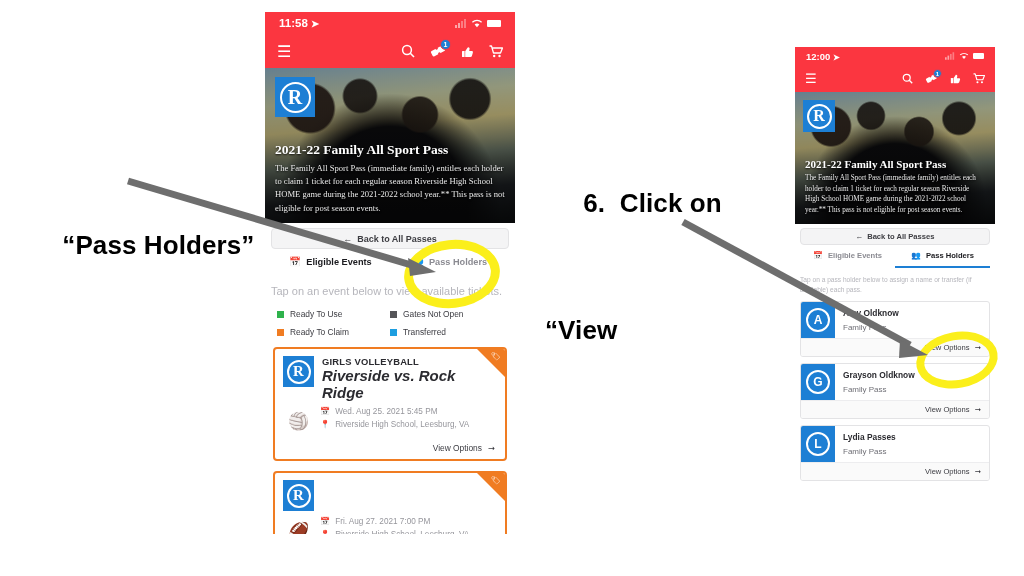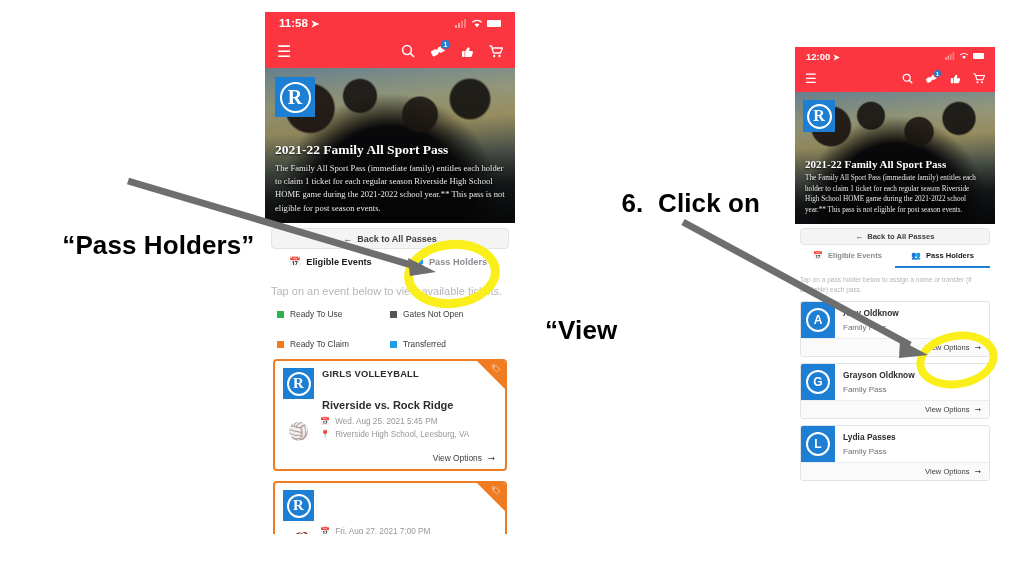--- a/index.html
+++ b/index.html
@@ -16,21 +16,21 @@
     position: absolute;
     color: #000;
     font-size: 26px;
     font-weight: 700;
     line-height: 1.62;
     letter-spacing: .1px;
     white-space: pre;
   }
   #cap5 { left: 33px; top: 98px; text-align: left; }
   #cap6 { left: 545px; top: 98px; text-align: center; width: 215px; }
-  #cap6 .l1 { text-align: right; display:block; }
+  #cap6 .l1 { text-align: center; display:block; }
   #cap6 .l2, #cap6 .l3 { text-align: left; display:block; }
 
   
   .phone {
     position: absolute;
     background: #fff;
     overflow: hidden;
   }
   #phoneA { left: 265px; top: 12px; width: 250px; height: 522px; }
   #phoneB { left: 795px; top: 47px; width: 200px; height: 443px; }
@@ -124,35 +124,35 @@
   #phoneB .tab { font-size: 7.6px; padding-bottom: 6px; }
   .tab.active { color:#1b1b1f; }
   #phoneB .tab.active { border-bottom-color:#1d7fd4; }
   .tab .gly { font-size: 1.05em; }
 
   .hint { color:#b6b6bc; }
   #phoneA .hint { margin: 9px 6px 0; font-size: 11px; }
   #phoneB .hint { margin: 7px 5px 0; font-size: 6.6px; line-height:1.5; }
 
   
-  .legend { display:grid; grid-template-columns: 1fr 1fr; row-gap: 20px; margin: 12px 12px 0; }
+  .legend { display:grid; grid-template-columns: 1fr 1fr; row-gap: 8px; margin: 12px 12px 0; }
   .leg { display:flex; align-items:center; gap:6px; font-size: 8.4px; color:#3b3b41; }
   .sw { width: 7px; height: 7px; display:inline-block; }
 
   
   .evcard { position: relative; border: 2px solid #f07c22; border-radius: 4px; margin: 10px 8px 0; background:#fff; overflow:hidden; }
   .corner { position:absolute; top:0; right:0; width: 28px; height: 28px; background:#f07c22;
     clip-path: polygon(100% 0, 0 0, 100% 100%); }
   .corner .tagico { position:absolute; right:4px; top:3px; color:#fff; font-size:8px; }
   .ev-main { display:flex; gap:8px; padding: 7px 8px 0; }
   .ev-logo { width: 31px; height: 31px; background:#1d7fd4; display:flex; align-items:center; justify-content:center; flex:none; }
   .ev-logo .ring { width:24px; height:24px; border-radius:50%; border:2px solid #fff; color:#fff;
     display:flex; align-items:center; justify-content:center; font-family:"Liberation Serif", serif; font-weight:700; font-size:15px; }
   .ev-sport { font-size: 9.4px; font-weight: 700; color:#2b2b30; letter-spacing:.2px; }
-  .ev-match { font-size: 11px; font-weight: 700; color:#2b2b30; margin-top: 20px; }
+  .ev-match { font-size: 15px; font-weight: 700; color:#2b2b30; margin-top: 0; font-style: italic; }
   .ev-meta { display:flex; gap:6px; padding: 5px 8px 0; }
   .ev-ball { width: 31px; height: 31px; flex:none; display:flex; align-items:center; justify-content:center; font-size: 17px; color:#111; }
   .ev-line { font-size: 8.2px; color:#96969c; display:flex; align-items:center; gap:5px; margin-bottom: 3px; }
   .ev-foot { display:flex; justify-content:flex-end; align-items:center; gap:6px;
     font-size: 8.4px; color:#3b3b41; padding: 6px 10px 6px; }
 
   
   .holder { margin: 6px 5px 0; border:1px solid #e3e3e5; border-radius:3px; background:#fff; overflow:hidden; }
   .holder-top { display:flex; align-items:stretch; }
   .h-av { width: 34px; background:#1d7fd4; display:flex; align-items:center; justify-content:center; flex:none; }

